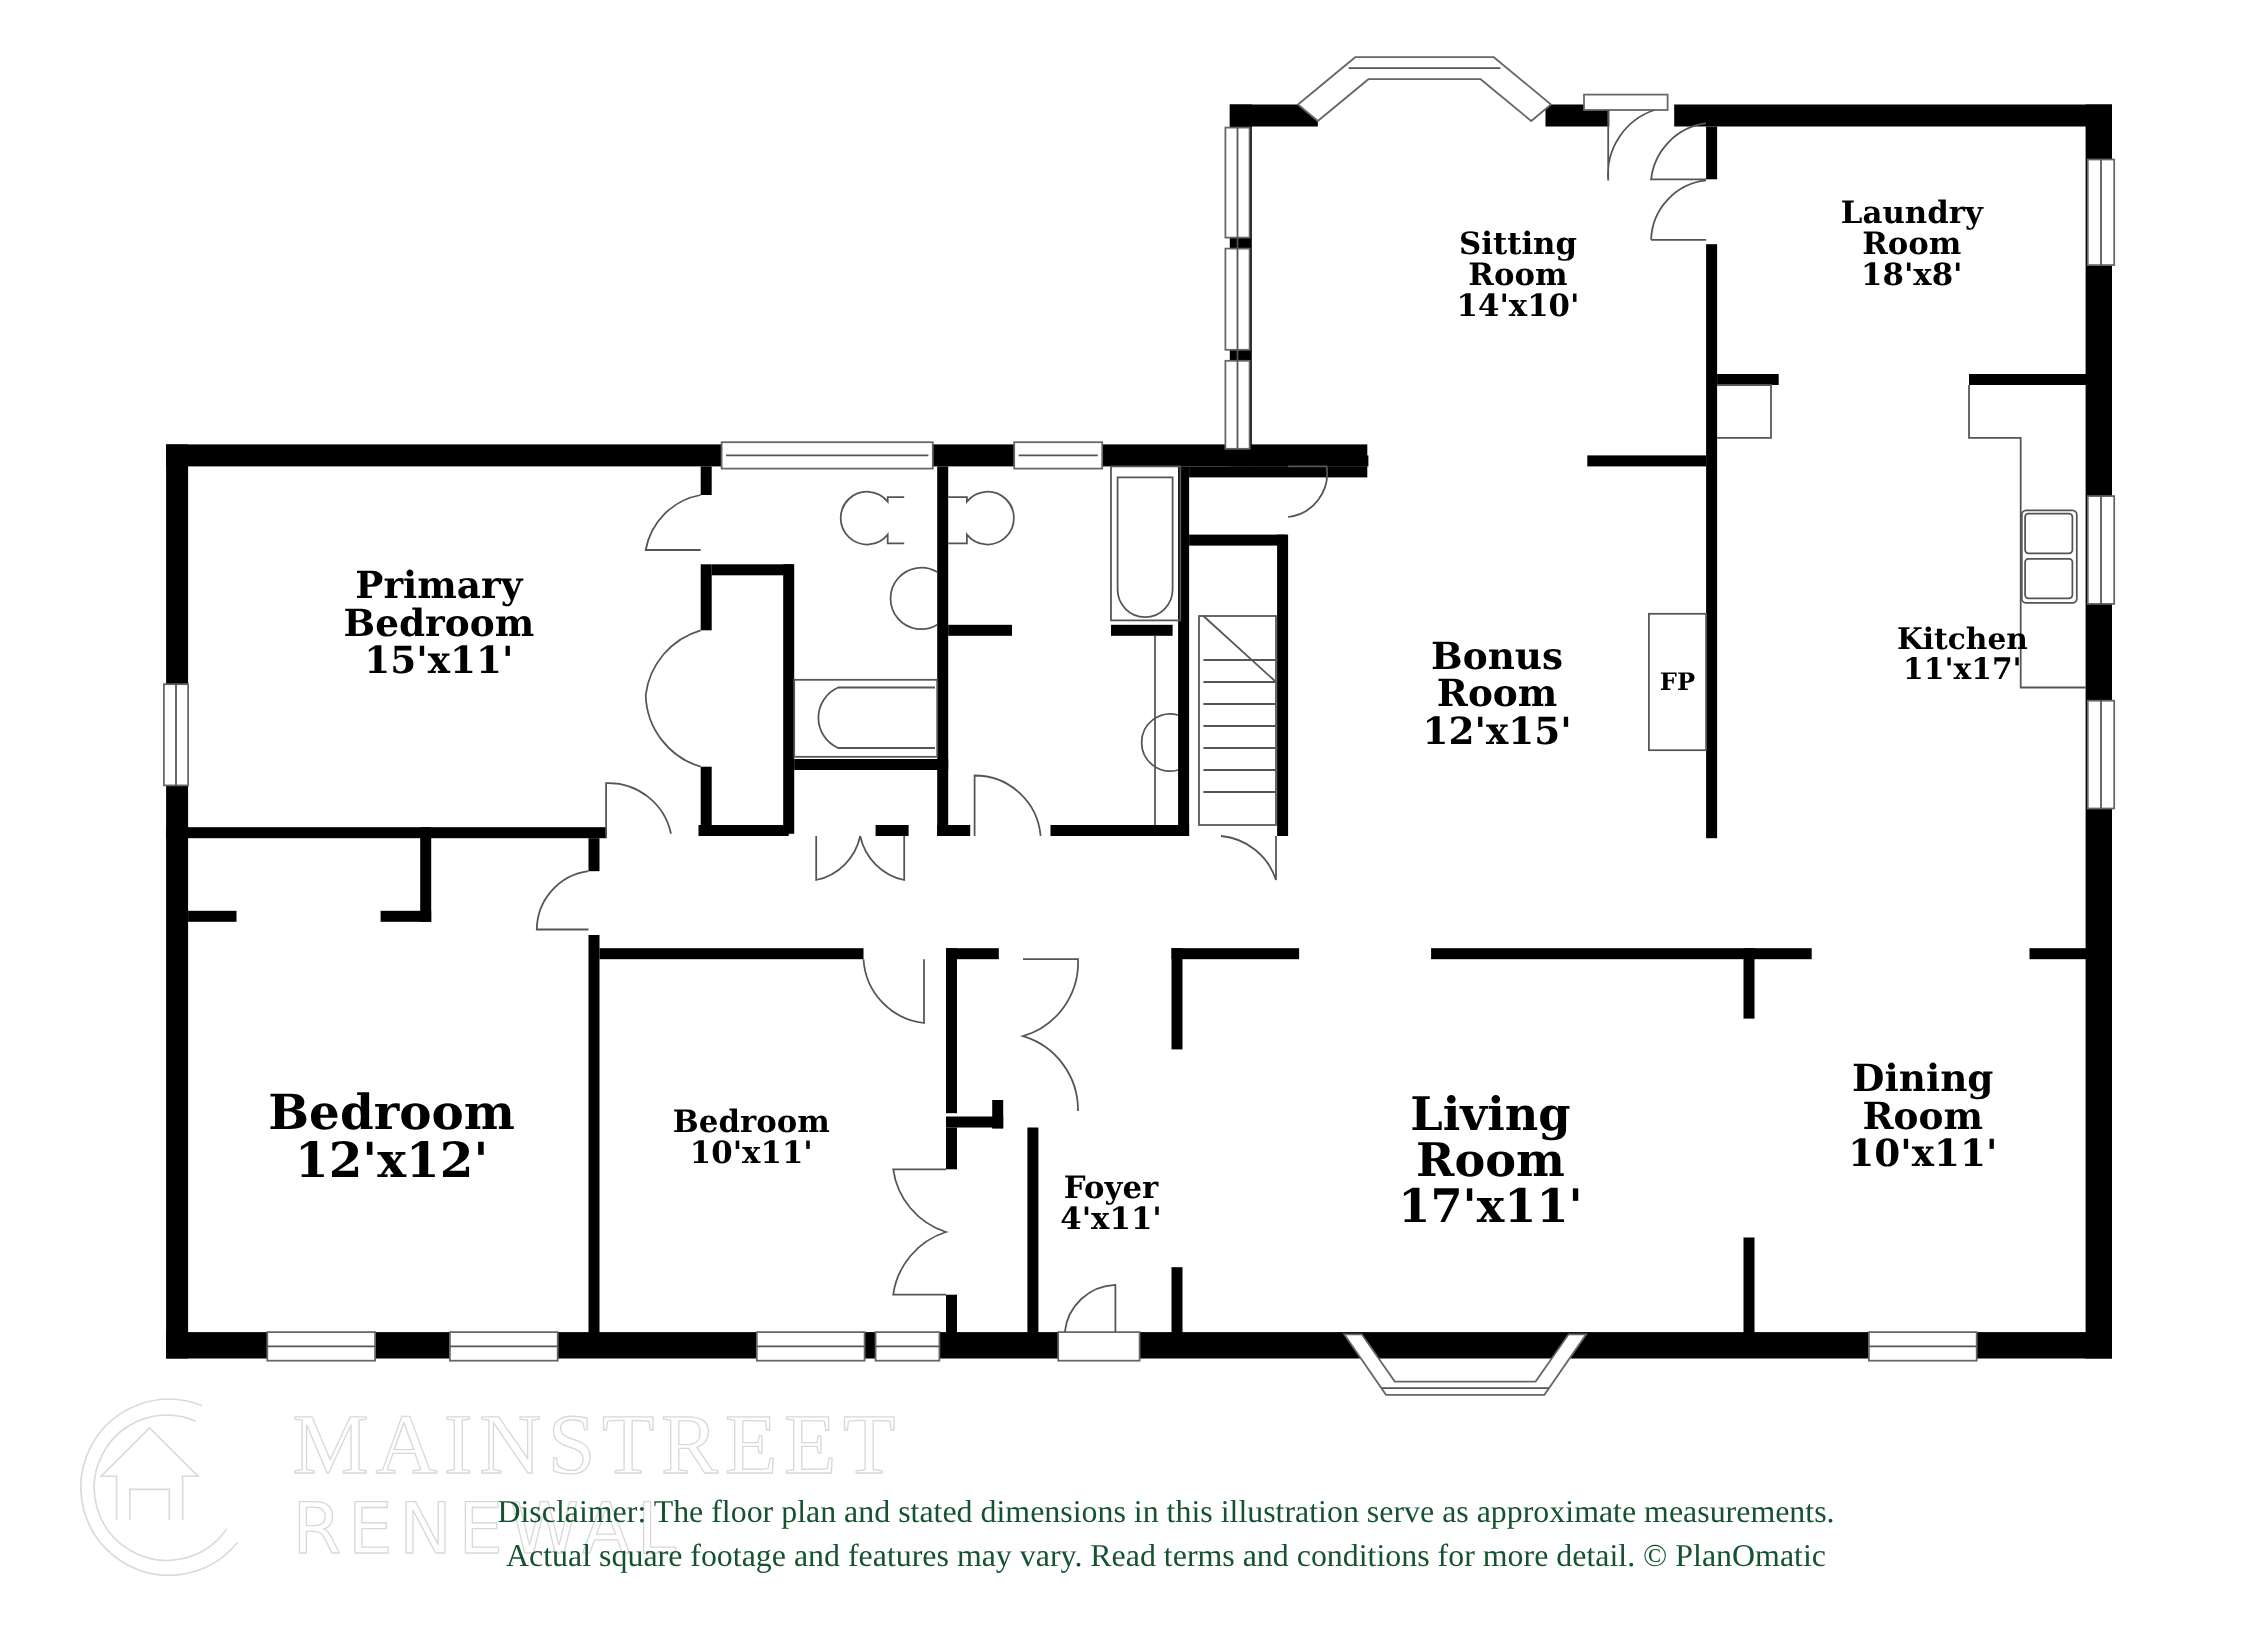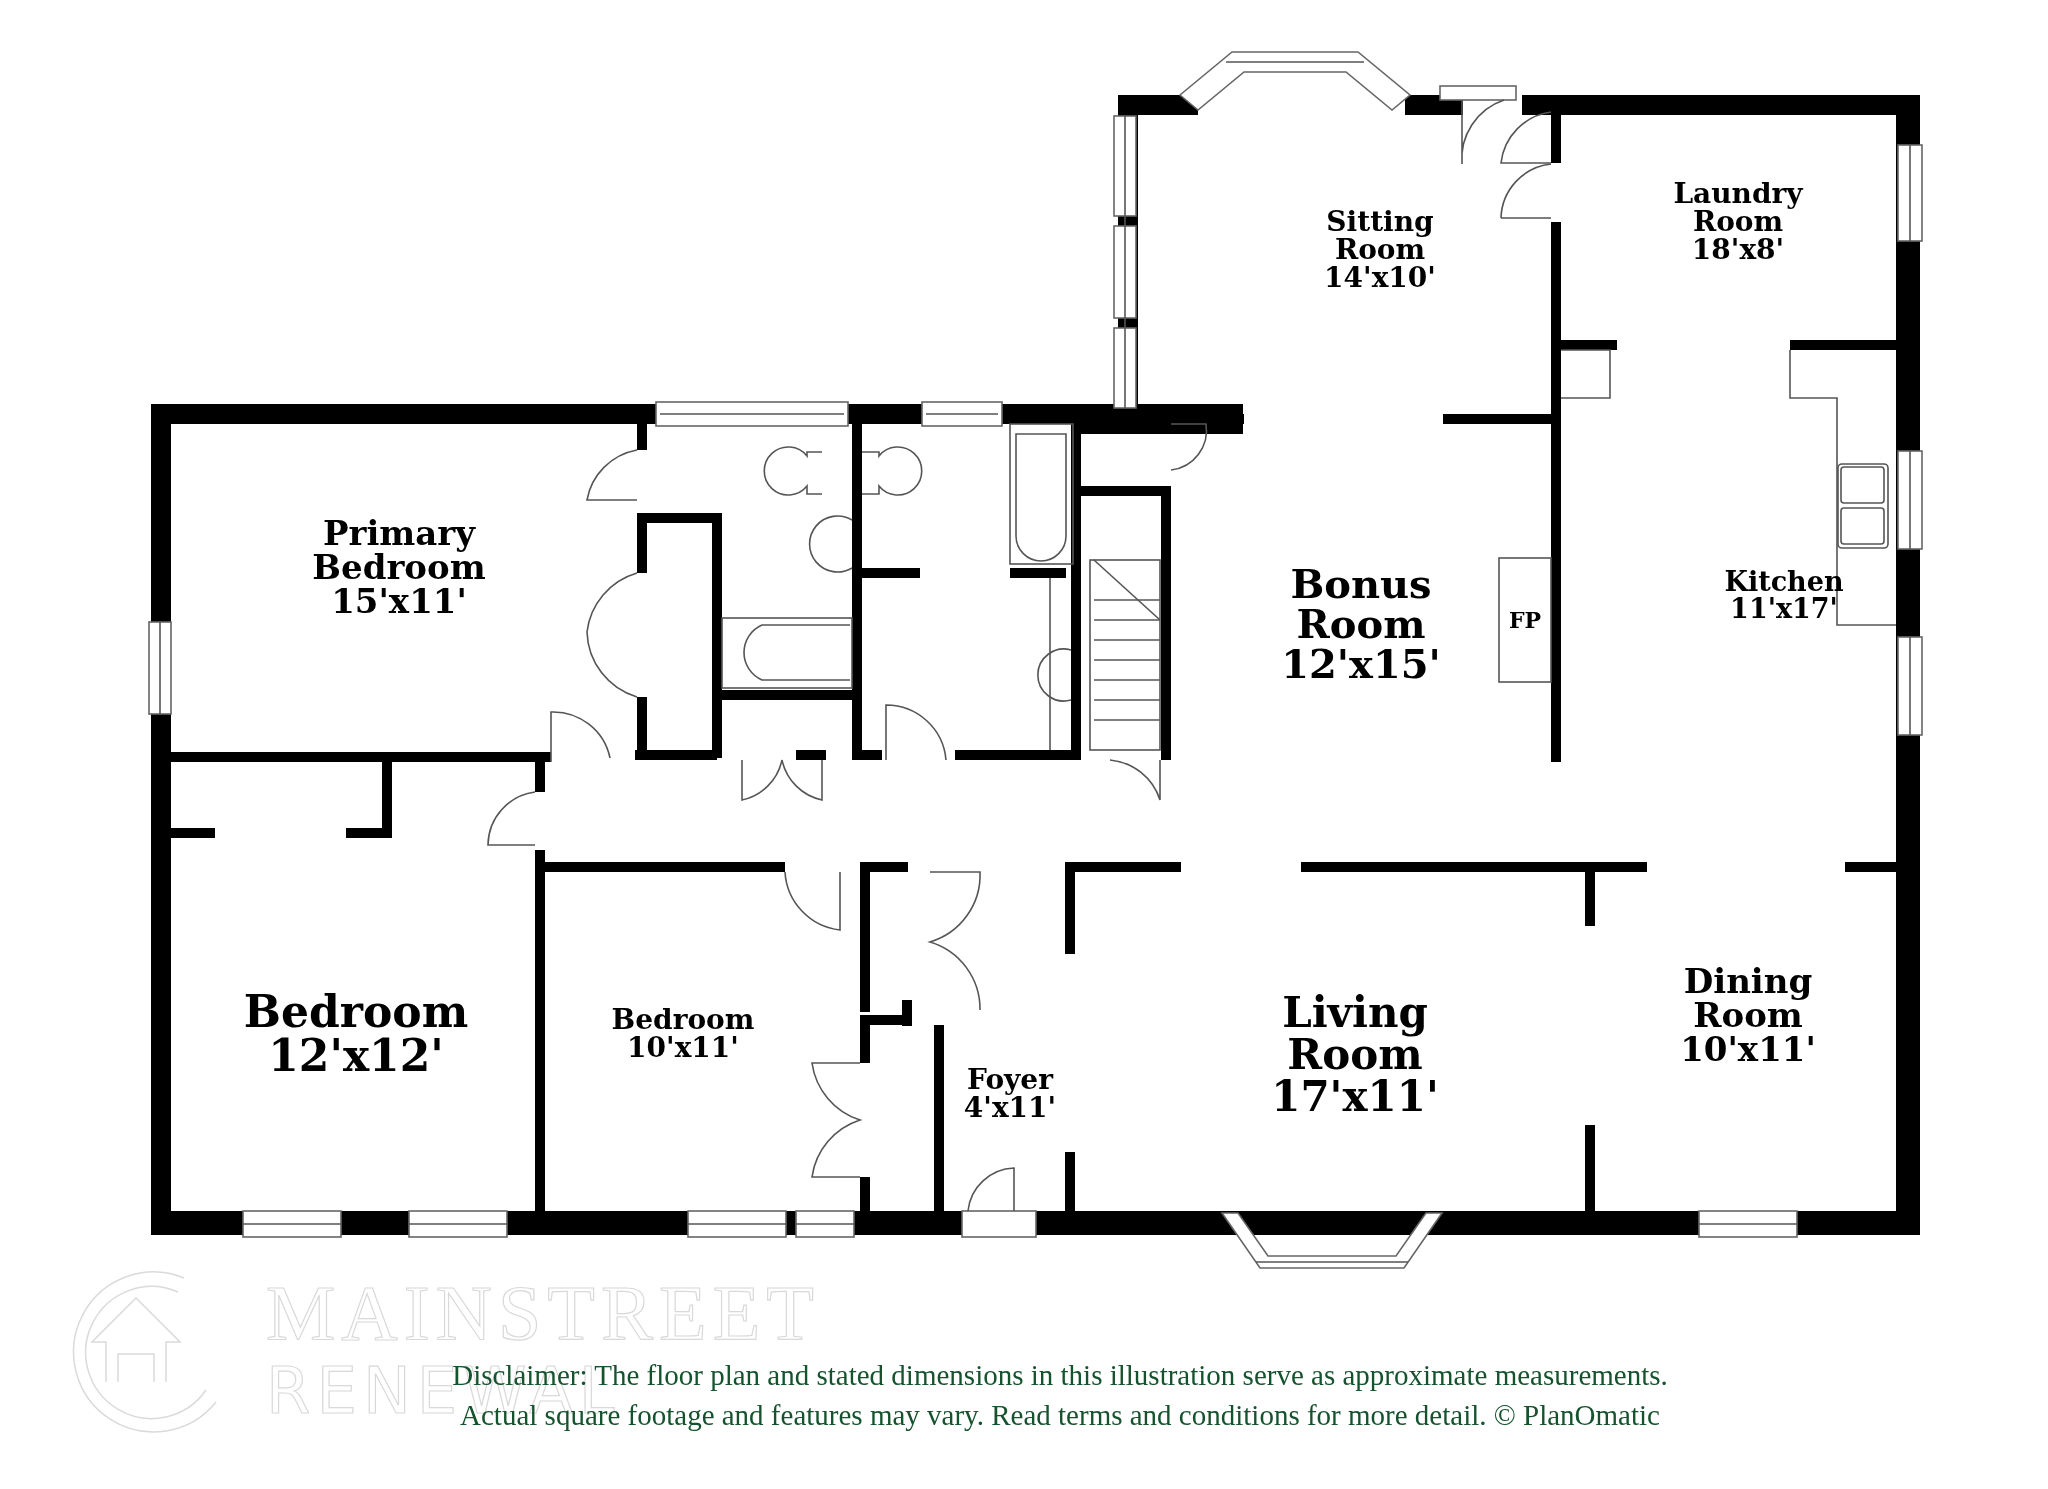--- a/index.html
+++ b/index.html
@@ -247,21 +247,21 @@
   <span class="name">Foyer</span>
   <span class="dim">4'x11'</span>
 </div>
 
 <div class="lbl" style="left:1348px;top:208px;font-size:28px;margin-left:32px;">
   <span class="name">Sitting</span>
   <span class="name">Room</span>
   <span class="dim">14'x10'</span>
 </div>
 
-<div class="lbl" style="left:1361px;top:564px;font-size:40px;">
+<div class="lbl" style="left:1361px;top:580px;font-size:34px;">
   <span class="name">Bonus</span>
   <span class="name">Room</span>
   <span class="dim">12'x15'</span>
 </div>
 
 <div class="lbl" style="left:1738px;top:180px;font-size:28px;">
   <span class="name">Laundry</span>
   <span class="name">Room</span>
   <span class="dim">18'x8'</span>
 </div>

